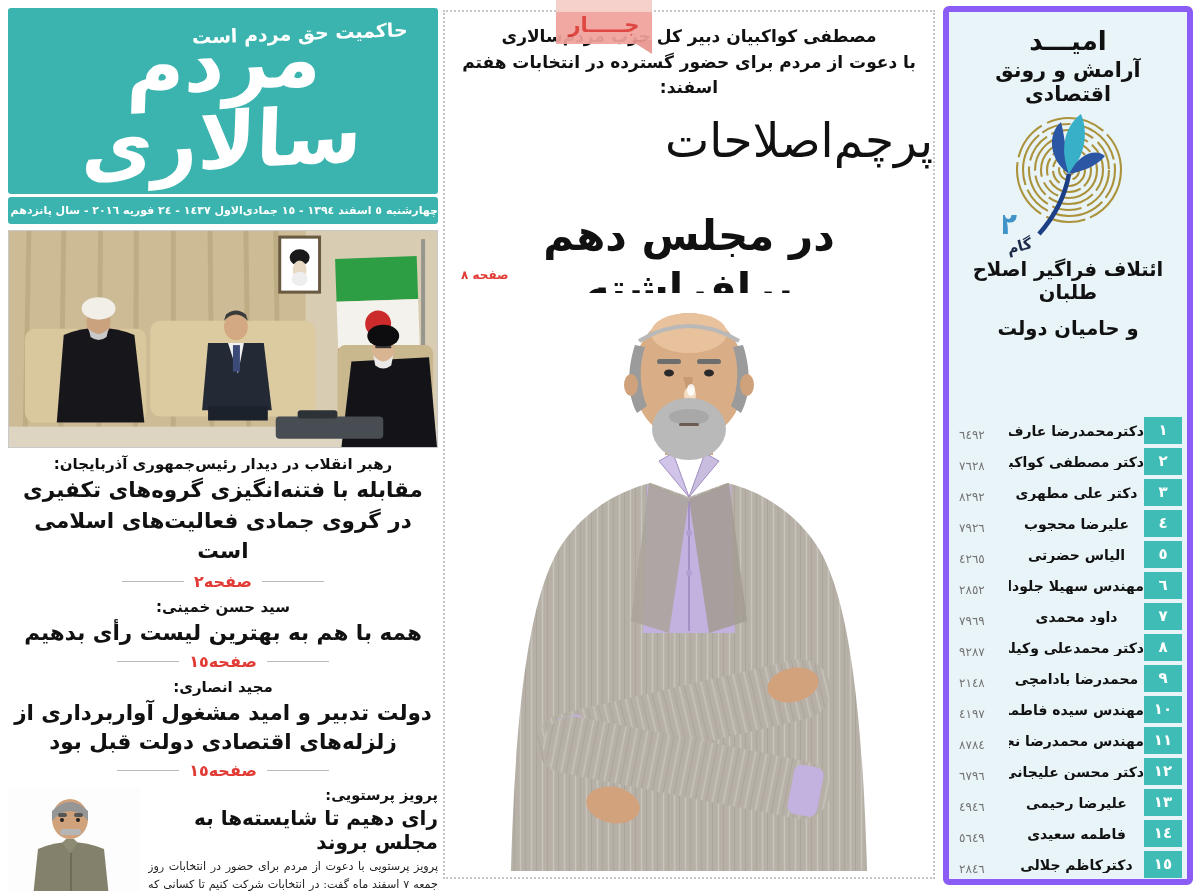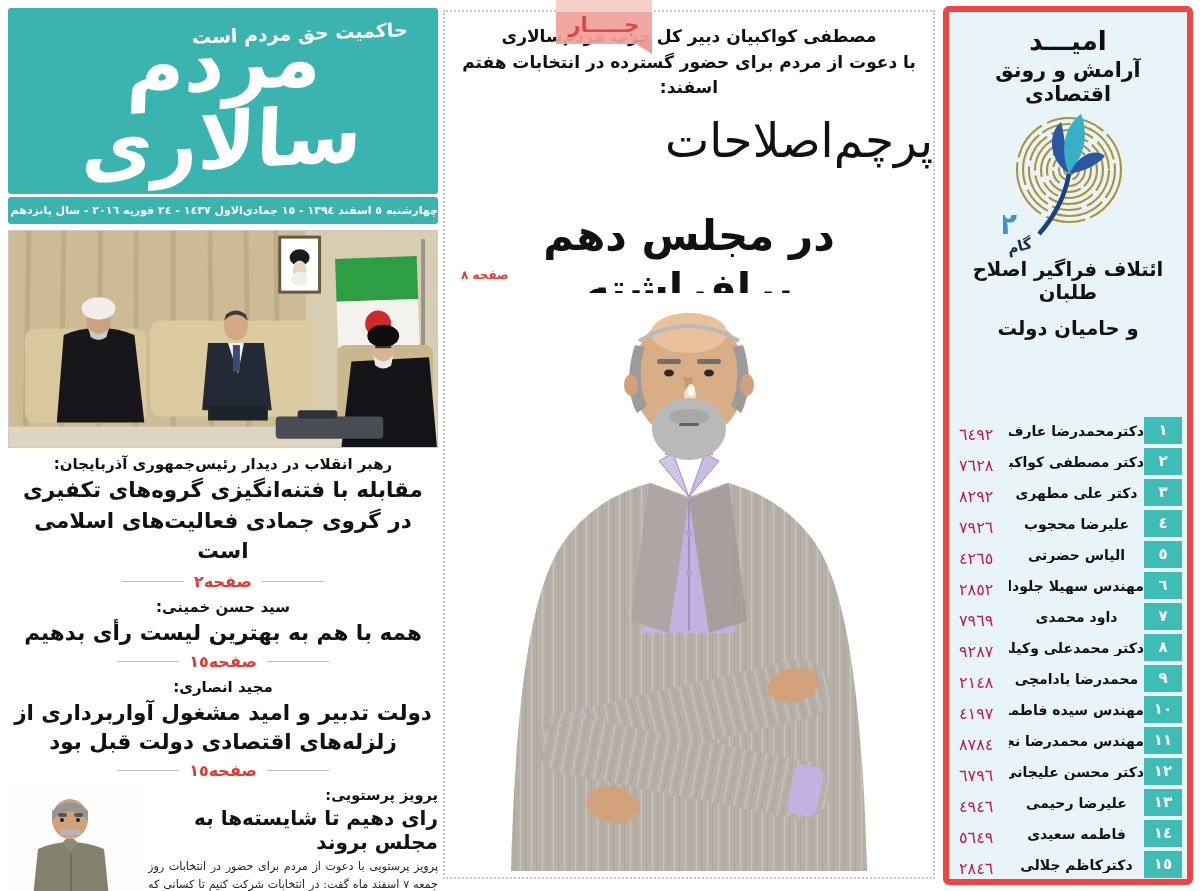--- a/index.html
+++ b/index.html
@@ -41,32 +41,32 @@
   .kav-photo{position:absolute;bottom:6px;left:50%;transform:translateX(-50%);width:452px;height:578px;}
   .kav-photo svg{display:block;width:100%;height:100%;}
 
   
   .watermark{position:absolute;left:556px;top:0;width:96px;z-index:6;opacity:.93;}
   .wm-top{height:12px;background:#f6cdc8;}
   .wm-label{height:32px;line-height:26px;background:#f0a19b;color:#dd3b34;font-weight:bold;font-size:21px;text-align:center;}
   .wm-tail{position:absolute;right:0;top:40px;width:0;height:0;border-top:14px solid #e9968f;border-left:22px solid transparent;}
 
   
-  .right-panel{position:absolute;left:943px;top:6px;width:250px;height:879px;box-sizing:border-box;border:6px solid #ef4444;border-radius:6px;background:#e9f4f8;text-align:center;}
+  .right-panel{position:absolute;left:943px;top:6px;width:250px;height:879px;box-sizing:border-box;border:6px solid #8b5cf6;border-radius:6px;background:#e9f4f8;text-align:center;}
   .p-t1{margin-top:14px;font-size:26px;font-weight:bold;}
   .p-t2{margin-top:2px;font-size:20.5px;font-weight:bold;}
   .logo-wrap{margin-top:2px;height:150px;display:flex;justify-content:center;}
   .big-num{font-size:62px;font-weight:bold;line-height:1;direction:ltr;}
   .p-s1{font-size:19.5px;font-weight:bold;}
   .p-s2{margin-top:13px;font-size:19.5px;font-weight:bold;}
   .cand-list{position:absolute;top:405px;left:6px;right:5px;display:flex;flex-direction:column;gap:4px;}
   .crow{display:flex;align-items:center;height:27px;}
   .cbadge{flex:0 0 38px;height:27px;line-height:27px;background:#3fbcb6;color:#fff;font-size:15px;font-weight:bold;text-align:center;}
   .cname{flex:1;font-size:14px;font-weight:bold;text-align:center;white-space:nowrap;overflow:hidden;}
-  .ccode{flex:0 0 50px;font-size:16px;text-align:left;direction:ltr;padding-left:4px;color:#be185d;margin-top:8px;}
+  .ccode{flex:0 0 50px;font-size:12px;text-align:left;direction:ltr;padding-left:4px;color:#737373;margin-top:8px;}
 </style>
 </head>
 <body>
 
 <div class="page">
 
   <div class="left-col">
 
     <div class="masthead">
       <div class="slogan">حاکمیت حق مردم است</div>

